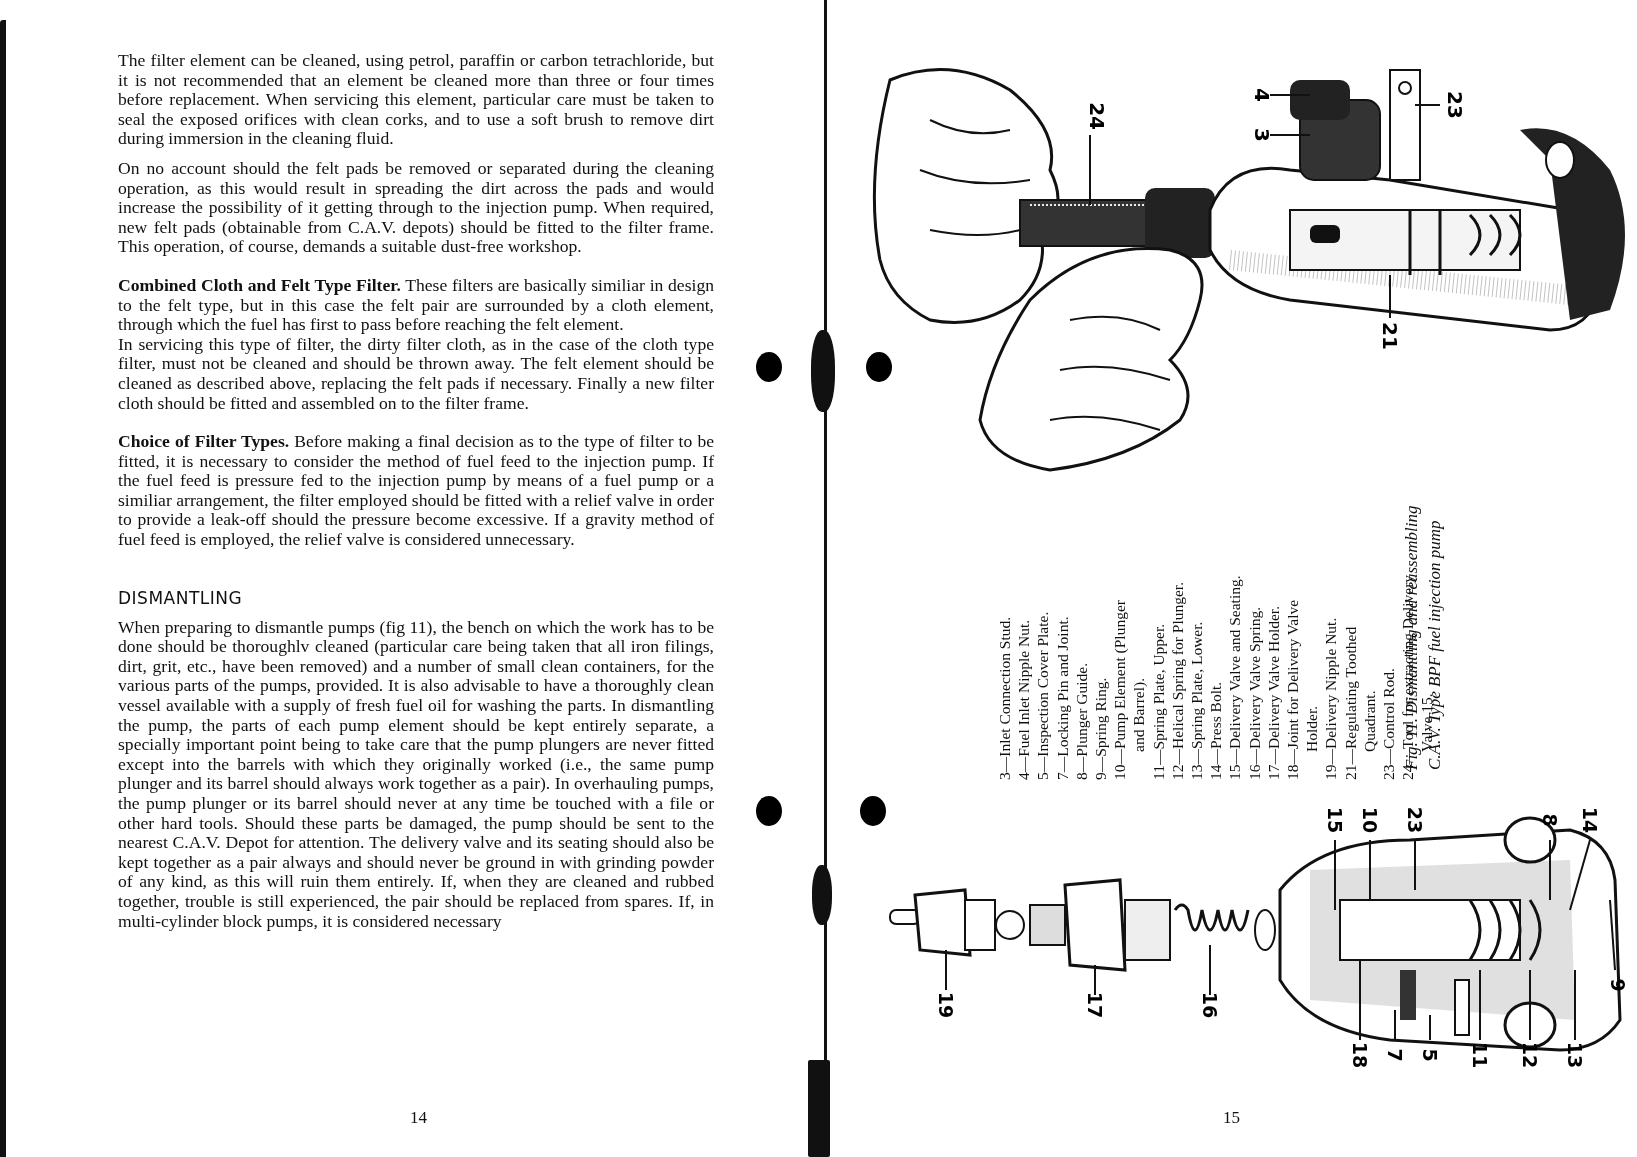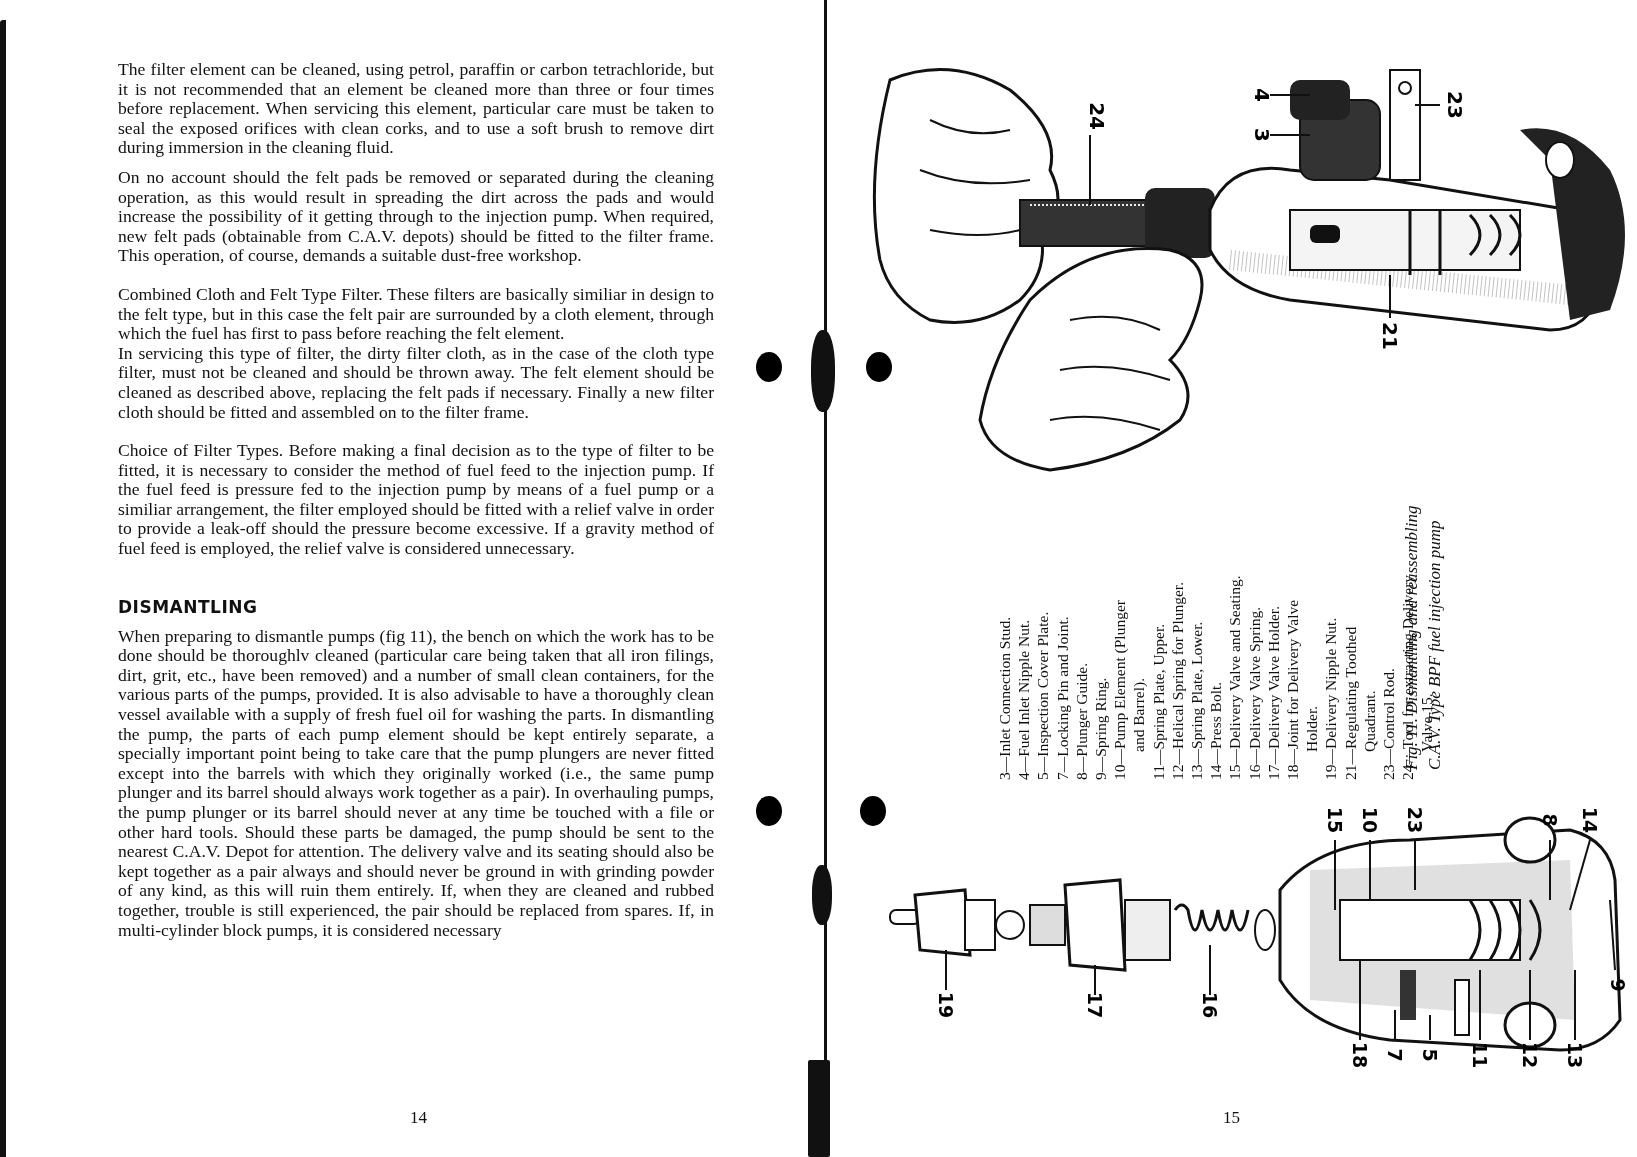--- a/index.html
+++ b/index.html
@@ -5,27 +5,27 @@
   html, body { margin:0; padding:0; }
   body { width:1637px; height:1157px; background:#ffffff; position:relative; overflow:hidden;
          font-family:"Liberation Serif", "DejaVu Serif", serif; color:#111; }
   .page { position:absolute; top:0; height:1157px; }
   #page-left { left:0; width:820px; }
   #page-right { left:830px; width:807px; }
   .left-edge { position:absolute; left:0; top:20px; width:6px; height:1137px; background:#111; border-radius:3px 0 0 0; }
   .spine-line { position:absolute; left:824px; top:0; width:3px; height:1157px; background:#111; }
   .spine-blob { position:absolute; background:#111; border-radius:45%; }
   .punch-hole { position:absolute; width:26px; height:30px; background:#000; border-radius:50%; }
-  .col { position:absolute; left:118px; top:60px; width:596px; font-size:17.6px; line-height:19.6px; text-align:justify; }
+  .col { position:absolute; left:118px; top:51px; width:596px; font-size:17.6px; line-height:19.6px; text-align:justify; }
   .col p { margin:0; }
   .gap-s { height:10px; }
   .gap-m { height:19px; }
   .gap-l { height:38px; }
-  .lead { font-weight:normal; }
-  .heading { font-family:"DejaVu Sans", "Liberation Sans", sans-serif; font-weight:bold; font-size:17px; letter-spacing:0.5px; margin:0 0 10px 0; line-height:20px; }
+  .lead { font-weight:bold; }
+  .heading { font-family:"DejaVu Sans", "Liberation Sans", sans-serif; font-weight:normal; font-size:17px; letter-spacing:0.5px; margin:0 0 10px 0; line-height:20px; }
   .page-num { position:absolute; font-size:17px; }
   
   .fig { position:absolute; }
   .rot { position:absolute; transform-origin:0 0; transform:rotate(-90deg); white-space:nowrap; }
   .parts { font-size:15.5px; line-height:19.2px; }
   .parts .item { display:block; }
   .parts .cont { display:block; padding-left:28px; }
   .caption { font-style:italic; font-size:17px; line-height:23px; }
 </style>
 </head>

